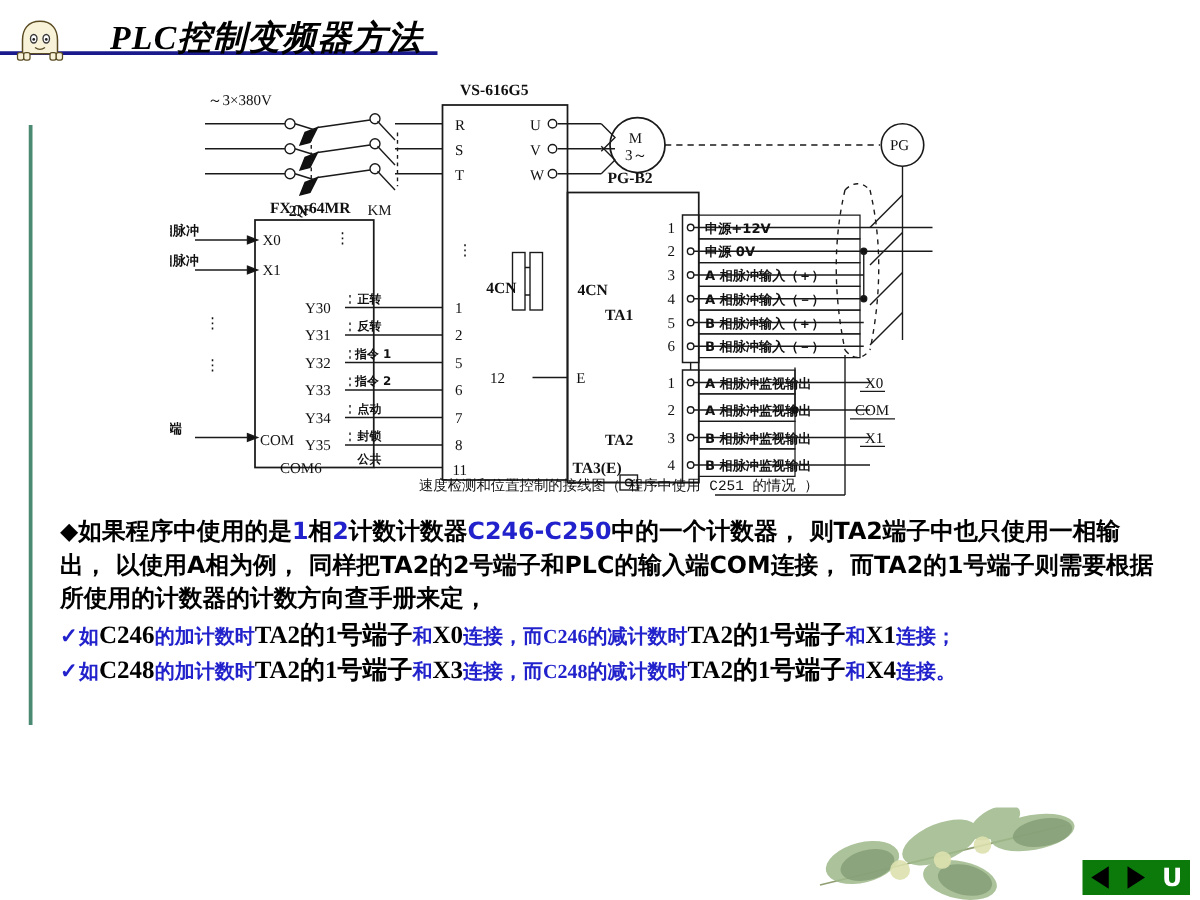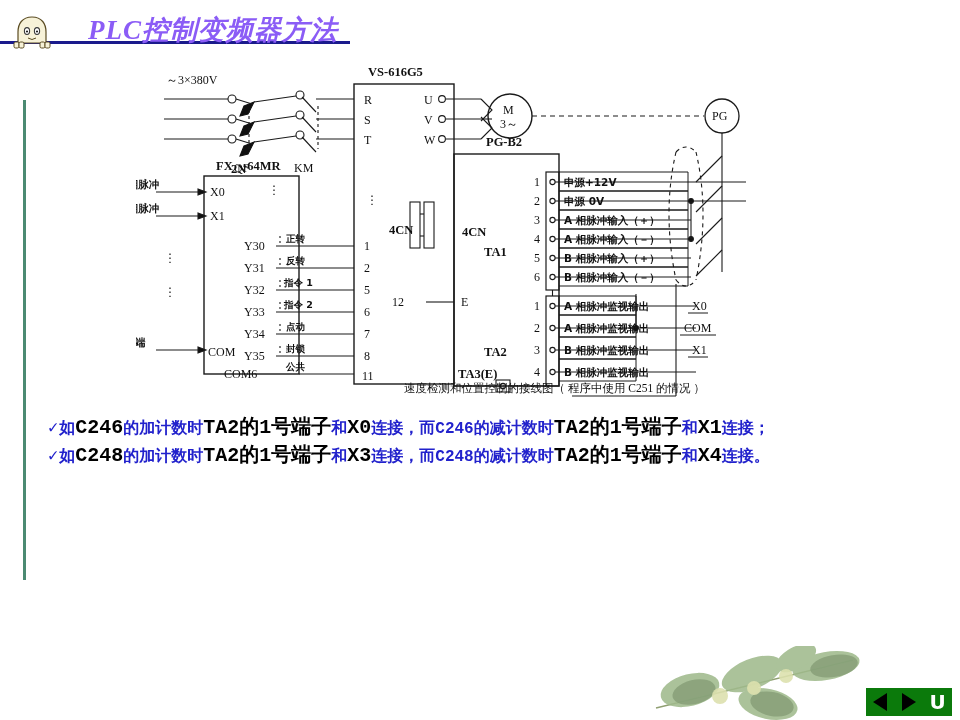--- a/index.html
+++ b/index.html
@@ -7,50 +7,50 @@
     width:960px;height:720px;background:#ffffff;overflow:hidden;position:relative;
     font-family:"Liberation Serif","DejaVu Serif",serif;
   }
   
   #header{position:absolute;left:0;top:0;width:960px;height:52px;}
   #title-rule{position:absolute;left:0;top:41px;width:350px;height:3px;background:#1a1a8c;}
   #ghost-icon{position:absolute;left:10px;top:15px;width:44px;height:36px;}
   #page-title{
     position:absolute;left:88px;top:12px;
     font-family:"Liberation Serif","DejaVu Serif",serif;
-    font-size:27px;font-weight:bold;font-style:italic;color:#8b5cf6;
+    font-size:27px;font-weight:bold;font-style:italic;color:#000000;
     letter-spacing:1px;white-space:nowrap;
   }
   
   #left-accent{position:absolute;left:23px;top:100px;width:3px;height:480px;background:#4b8a72;}
 
   
   #diagram{position:absolute;left:136px;top:44px;width:800px;height:355px;}
   #diagram svg{display:block;}
   .dg-t{font-family:"Liberation Serif","DejaVu Serif",serif;font-size:12px;fill:#111;}
   .dg-t-b{font-family:"Liberation Serif","DejaVu Serif",serif;font-size:12.5px;font-weight:bold;fill:#111;}
   .dg-cn{font-family:"DejaVu Sans","Liberation Sans",sans-serif;font-size:10.5px;font-weight:bold;fill:#111;}
   .dg-cn-sm{font-family:"DejaVu Sans","Liberation Sans",sans-serif;font-size:9.5px;font-weight:bold;fill:#111;}
   #caption{
-    position:absolute;left:285px;top:381px;width:420px;text-align:right;
-    font-family:Liberation Serif, serif;font-size:11.5px;color:#111;
+    position:absolute;left:285px;top:381px;width:420px;text-align:center;
+    font-family:Liberation Mono, monospace;font-size:11.5px;color:#111;
     white-space:nowrap;
   }
 
   
   #body-text{position:absolute;left:48px;top:412px;width:880px;}
   .para{
     font-family:"DejaVu Sans","Liberation Sans",sans-serif;
     color:#000;line-height:1.42;
   }
   #p1{font-size:19px;font-weight:bold;letter-spacing:0px;}
   #p1 .blue{color:#2222cc;}
   .bullets{margin-top:2px;}
   .b-line{
-    font-family:Liberation Mono, monospace;
+    font-family:Liberation Serif, serif;
     font-size:20px;font-weight:bold;color:#000;line-height:1.38;
   }
   .b-line .blue{color:#2222cc;}
   .b-line .sm{font-size:16px;}
   .b-line .chk{color:#2222cc;font-size:17px;font-weight:bold;margin-right:1px;}
 
   
   #leaf{position:absolute;left:648px;top:646px;width:230px;height:74px;opacity:.85;}
   #nav{position:absolute;left:866px;top:688px;width:86px;height:28px;background:#0b7a0b;
        display:flex;align-items:center;justify-content:space-around;}
@@ -353,20 +353,25 @@
     <line x1="544" y1="291" x2="580" y2="291"></line>
     <line x1="552" y1="313" x2="572" y2="313"></line>
   </g>
 </svg>
 </div>
 
 <div id="caption">速度检测和位置控制的接线图（ 程序中使用 C251 的情况 ）</div>
 
 <div id="body-text">
 
+  <div class="para" id="p1">
+    <span>
+      <span>◆</span><span>如果程序中使用的是</span><span class="blue">1</span><span>相</span><span class="blue">2</span><span>计数计数器</span><span class="blue">C246-C250</span><span>中的一个计数器， 则TA2端子中也只使用一相输出， 以使用A相为例， 同样把TA2的2号端子和PLC的输入端COM连接， 而TA2的1号端子则需要根据所使用的计数器的计数方向查手册来定，</span>
+    </span>
+  </div>
 
   <div class="bullets">
 
     <div class="b-line">
       <span class="chk">✓</span><span class="blue sm">如</span><span>C246</span><span class="blue sm">的加计数时</span><span>TA2的1号端子</span><span class="blue sm">和</span><span>X0</span><span class="blue sm">连接，</span><span class="blue sm">而</span><span class="blue sm">C246</span><span class="blue sm">的减计数时</span><span>TA2的1号端子</span><span class="blue sm">和</span><span>X1</span><span class="blue sm">连接；</span>
     </div>
 
     <div class="b-line">
       <span class="chk">✓</span><span class="blue sm">如</span><span>C248</span><span class="blue sm">的加计数时</span><span>TA2的1号端子</span><span class="blue sm">和</span><span>X3</span><span class="blue sm">连接，</span><span class="blue sm">而</span><span class="blue sm">C248</span><span class="blue sm">的减计数时</span><span>TA2的1号端子</span><span class="blue sm">和</span><span>X4</span><span class="blue sm">连接。</span>
     </div>

